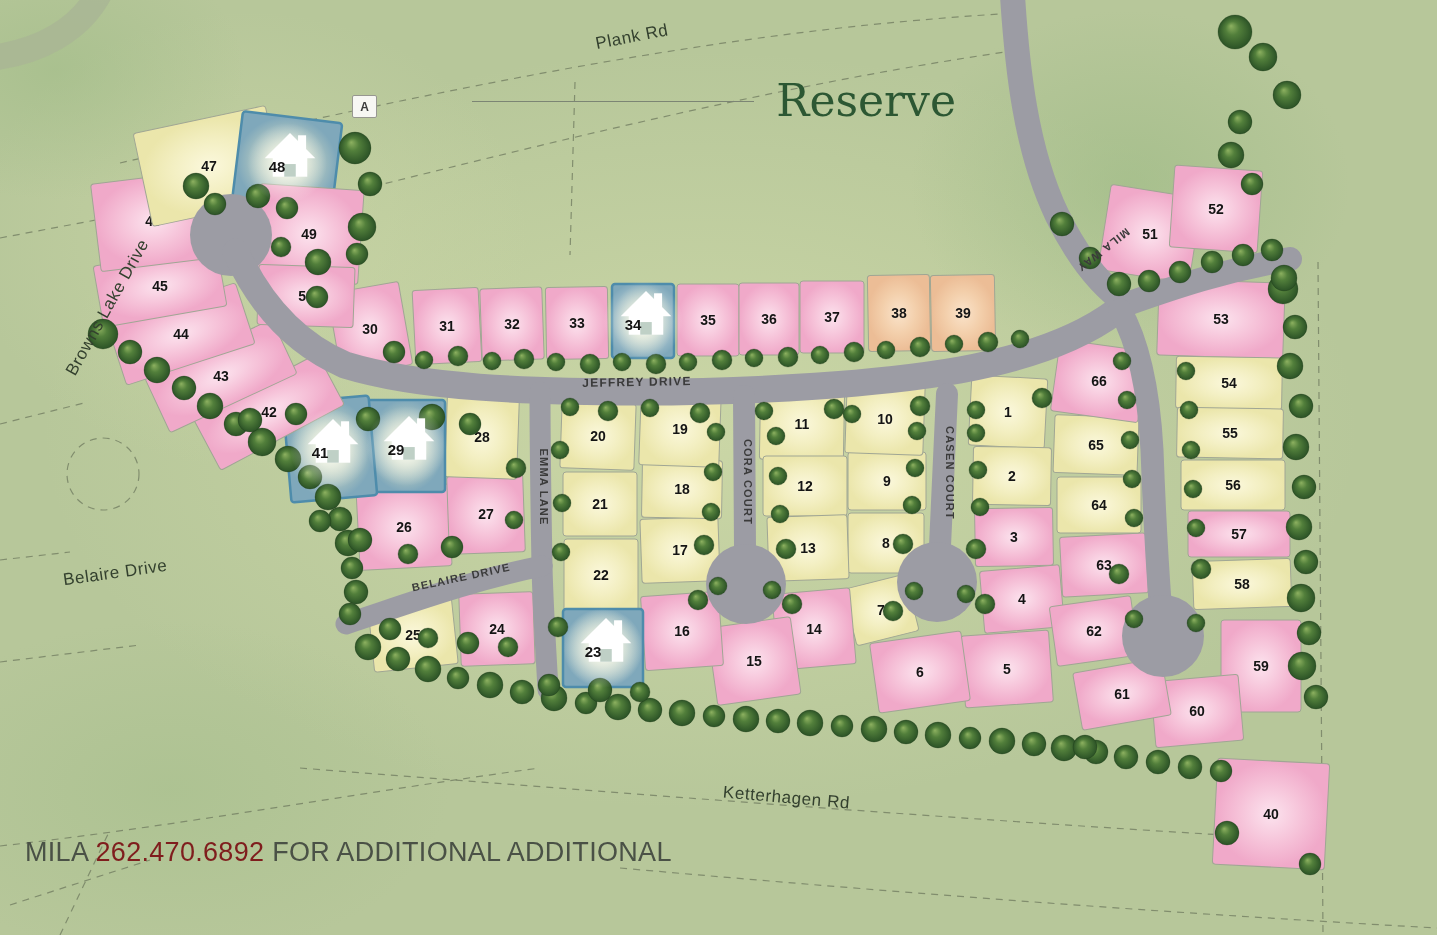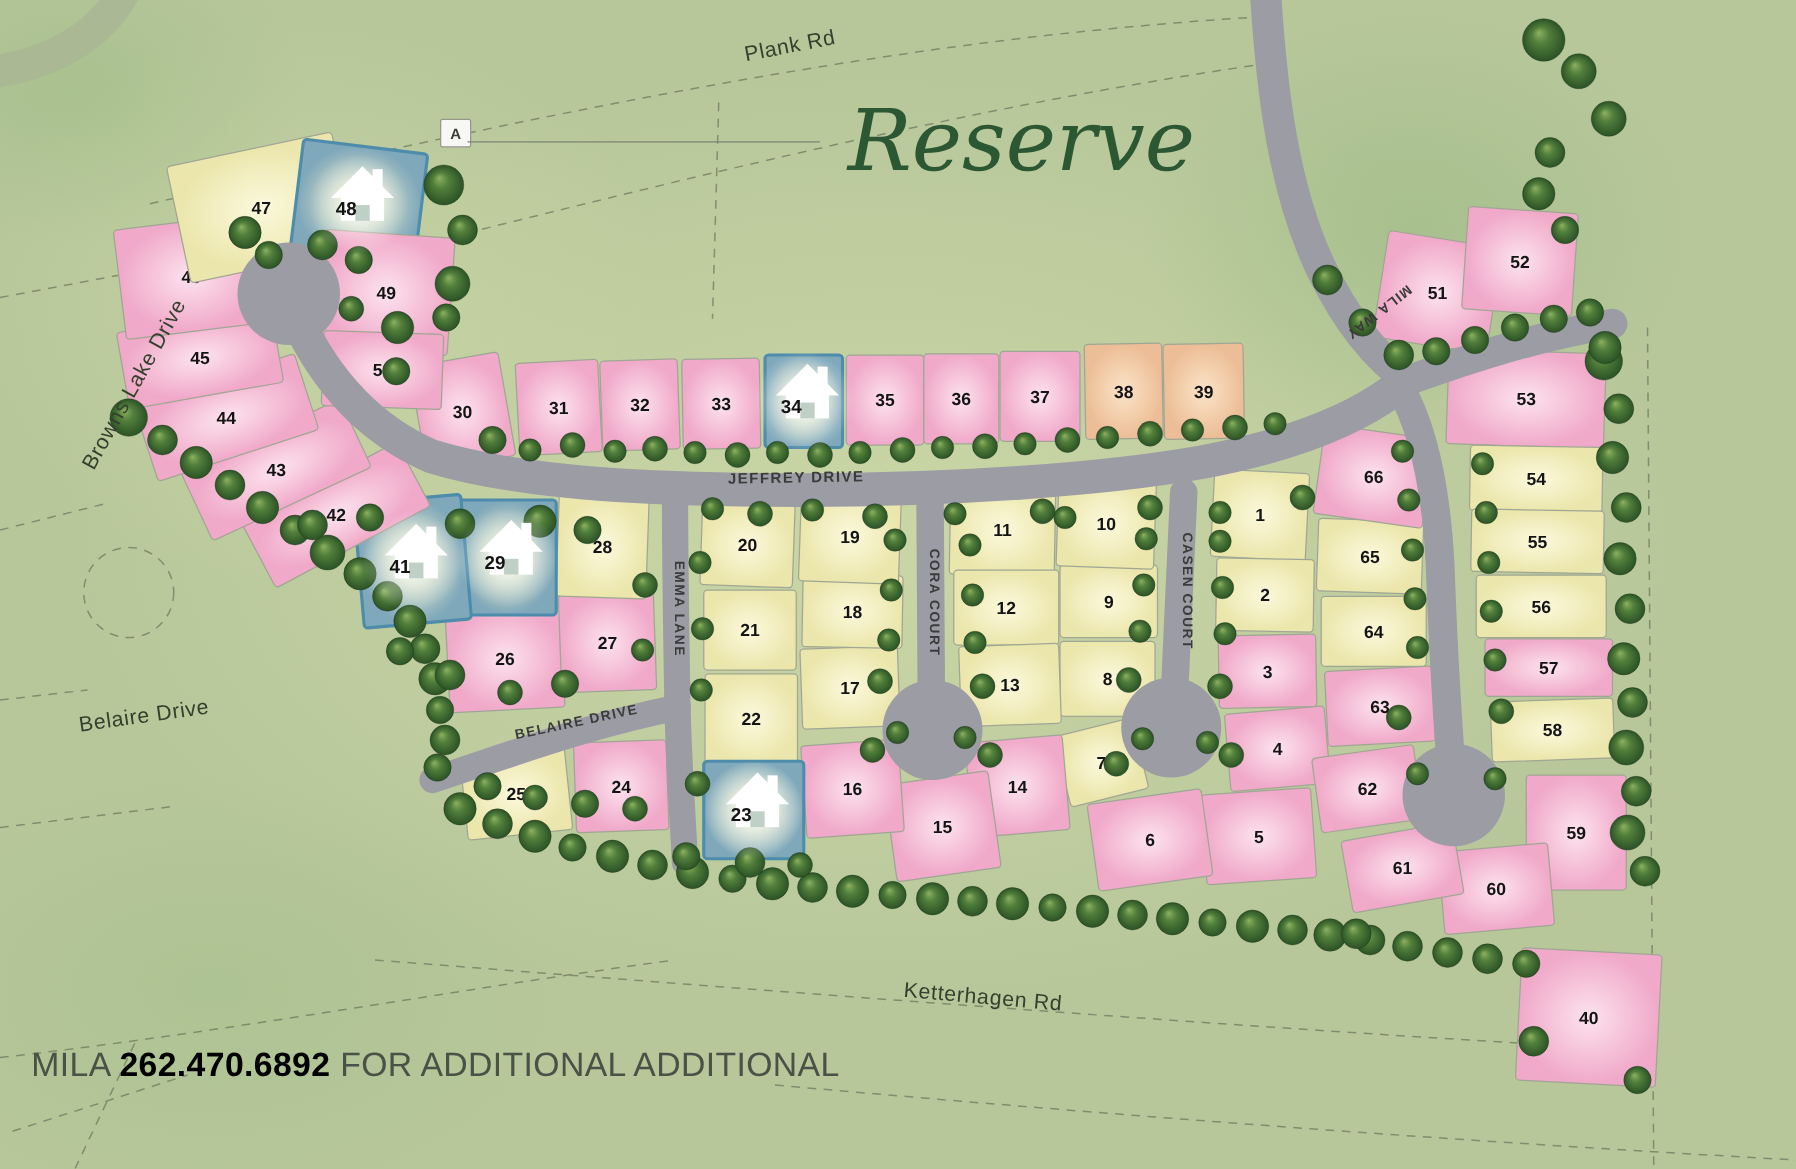--- a/index.html
+++ b/index.html
@@ -4,30 +4,30 @@
 <style>
   html,body{margin:0;padding:0;background:#b7c79a;}
   .stage{position:relative;width:1437px;height:935px;overflow:hidden;
          background:#b7c79a;font-family:"Liberation Sans",sans-serif;}
   .stage svg{position:absolute;left:0;top:0;}
   .title-block{position:absolute;left:402px;top:76px;width:560px;text-align:center;}
   .title-primary{margin:0;font-family:"Liberation Serif","DejaVu Serif",serif;
     font-size:79px;line-height:1.02;color:#19221a;letter-spacing:3px;font-weight:600;}
   .title-row{display:flex;align-items:center;justify-content:flex-end;margin-top:2px;}
   .title-rule{flex:0 0 282px;height:1px;background:#7c8574;margin-right:22px;}
-  .title-secondary{font-family:"DejaVu Serif","Liberation Serif",serif;font-style:italic;
-    font-size:68px;color:#2c5733;line-height:1.05;padding-right:6px;text-align:right;}
+  .title-secondary{font-family:"DejaVu Serif","Liberation Serif",serif;
+    font-size:44px;color:#2c5733;line-height:1.05;padding-right:6px;text-align:right;}
   .map-badge{position:absolute;left:352px;top:95px;width:23px;height:21px;
     background:#f7f7f3;border:1px solid #979790;border-radius:2px;font-size:12px;
     font-weight:bold;color:#3c3c3c;display:flex;align-items:center;justify-content:center;}
   .footer{position:absolute;left:25px;top:820px;color:#4a5146;}
   .footer-line1{font-size:33px;letter-spacing:.5px;white-space:nowrap;}
   .footer-line1 strong{color:#2a5130;font-weight:bold;}
   .footer-line2{font-size:27px;margin-top:17px;letter-spacing:.3px;white-space:nowrap;}
-  .footer-line2 strong{color:#000000;font-weight:bold;}
+  .footer-line2 strong{color:#7f1d1d;font-weight:normal;}
   .lot-num{font-weight:bold;fill:#141414;}
   .road-label-street{font-weight:bold;fill:#3b3b3b;letter-spacing:1.2px;}
   .road-label-outside{fill:#33402e;letter-spacing:.6px;}
 </style>
 </head>
 <body>
 
 <div class="stage">
 
 <svg width="1437" height="935" viewBox="0 0 1437 935">

